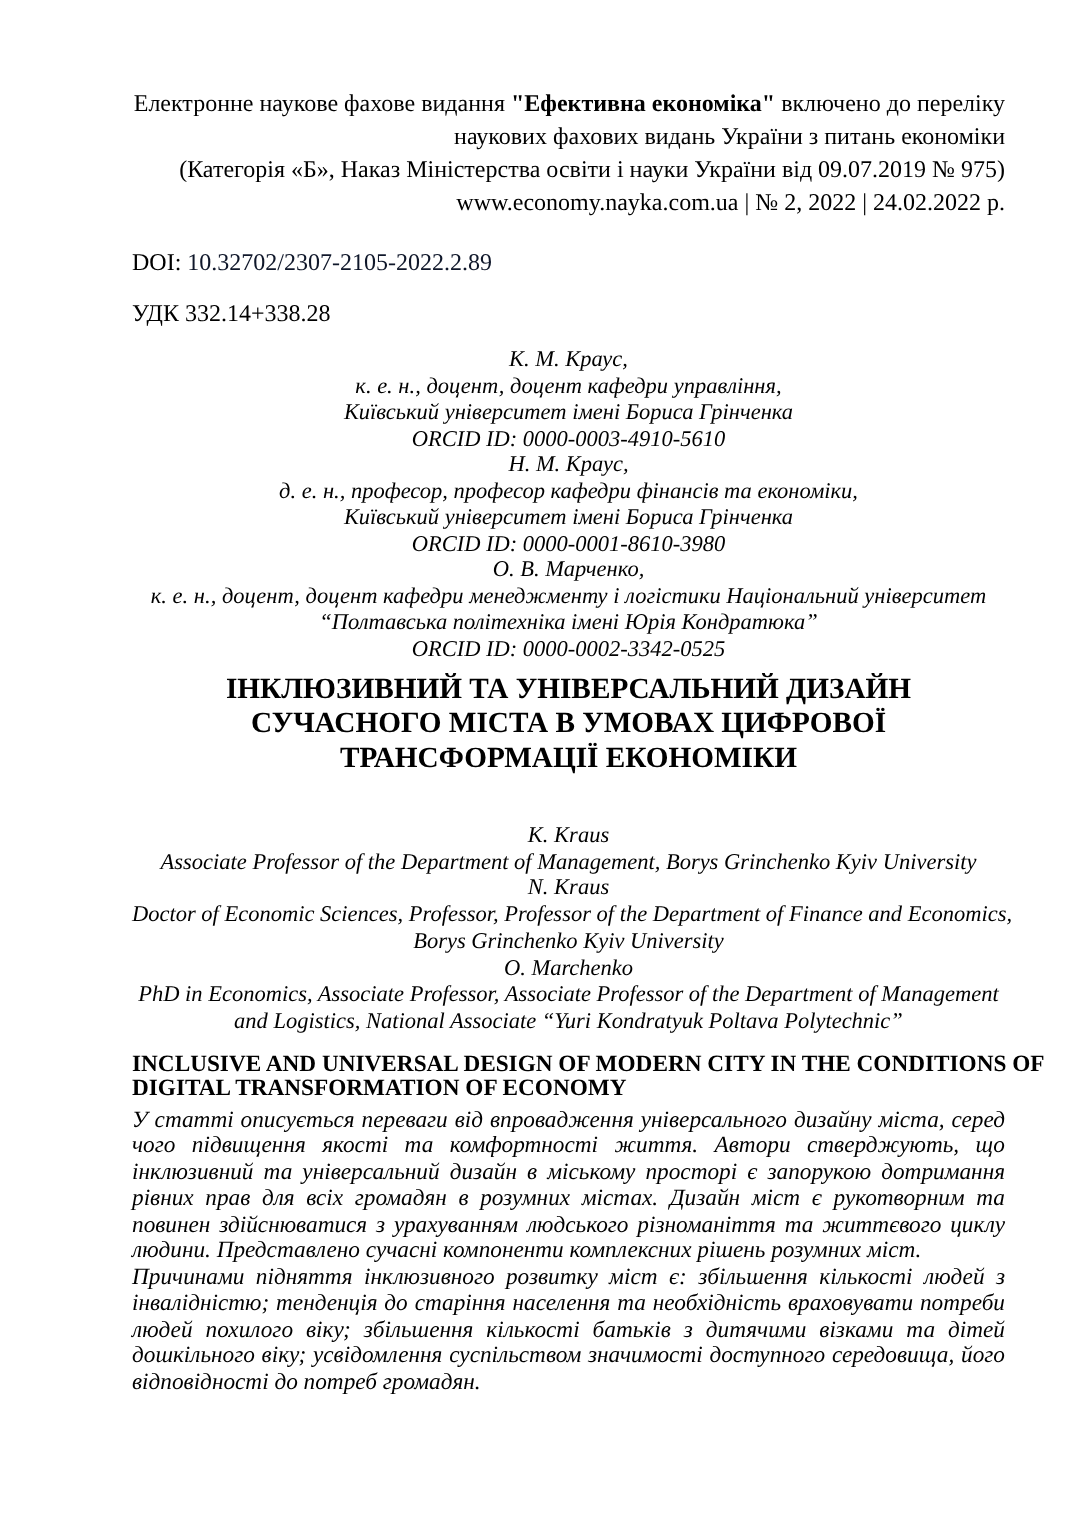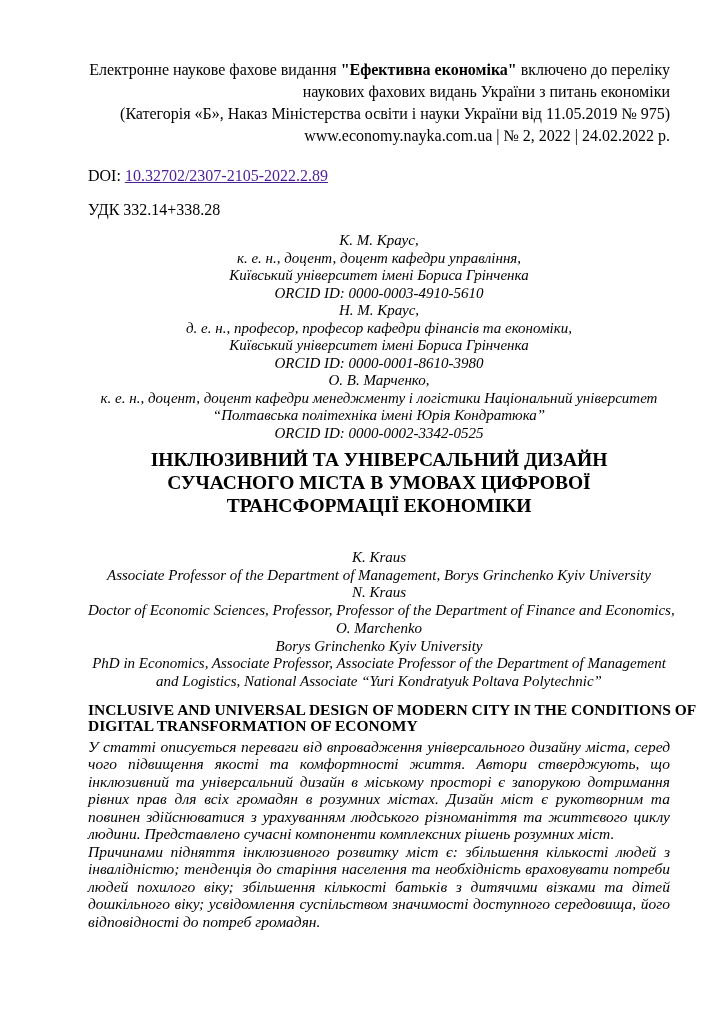--- a/index.html
+++ b/index.html
@@ -23,22 +23,21 @@
     line-height: 22px;
   }
   .journal-name { font-weight: bold; }
 
   .doi-line {
     margin-top: 18px;
     font-size: 16px;
     line-height: 22px;
   }
   .doi-link {
-    color: #4c1d95;
-    text-decoration: underline;
+    color: #0f172a;
     cursor: pointer;
   }
 
   .udc-line {
     margin-top: 12px;
     font-size: 16px;
     line-height: 22px;
   }
 
   .authors-uk {
@@ -82,21 +81,21 @@
   }
 </style>
 </head>
 <body>
 
 <div class="page">
 
   <div class="journal-header">
     <div class="line"><span>Електронне наукове фахове видання </span><span class="journal-name">"Ефективна економіка"</span><span> включено до переліку</span></div>
     <div class="line">наукових фахових видань України з питань економіки</div>
-    <div class="line">(Категорія «Б», Наказ Міністерства освіти і науки України від 11.05.2019 № 975)</div>
+    <div class="line">(Категорія «Б», Наказ Міністерства освіти і науки України від 09.07.2019 № 975)</div>
     <div class="line">www.economy.nayka.com.ua | № 2, 2022 | 24.02.2022 р.</div>
   </div>
 
   <div class="doi-line"><span>DOI: </span><a class="doi-link">10.32702/2307-2105-2022.2.89</a></div>
 
   <div class="udc-line">УДК 332.14+338.28</div>
 
   <div class="authors-uk">
     <div class="line">К. М. Краус,</div>
     <div class="line">к. е. н., доцент, доцент кафедри управління,</div>
@@ -116,22 +115,22 @@
     <div class="line">ІНКЛЮЗИВНИЙ ТА УНІВЕРСАЛЬНИЙ ДИЗАЙН</div>
     <div class="line">СУЧАСНОГО МІСТА В УМОВАХ ЦИФРОВОЇ</div>
     <div class="line">ТРАНСФОРМАЦІЇ ЕКОНОМІКИ</div>
   </div>
 
   <div class="authors-en">
     <div class="line">K. Kraus</div>
     <div class="line">Associate Professor of the Department of Management, Borys Grinchenko Kyiv University</div>
     <div class="line">N. Kraus</div>
     <div class="line">Doctor of Economic Sciences, Professor, Professor of the Department of Finance and Economics,</div>
+    <div class="line">Borys Grinchenko Kyiv University</div>
     <div class="line">O. Marchenko</div>
-    <div class="line">Borys Grinchenko Kyiv University</div>
     <div class="line">PhD in Economics, Associate Professor, Associate Professor of the Department of Management</div>
     <div class="line">and Logistics, National Associate “Yuri Kondratyuk Poltava Polytechnic”</div>
   </div>
 
   <div class="title-en">
     <div class="line">INCLUSIVE AND UNIVERSAL DESIGN OF MODERN CITY IN THE CONDITIONS OF</div>
     <div class="line">DIGITAL TRANSFORMATION OF ECONOMY</div>
   </div>
 
   <div class="abstract">

